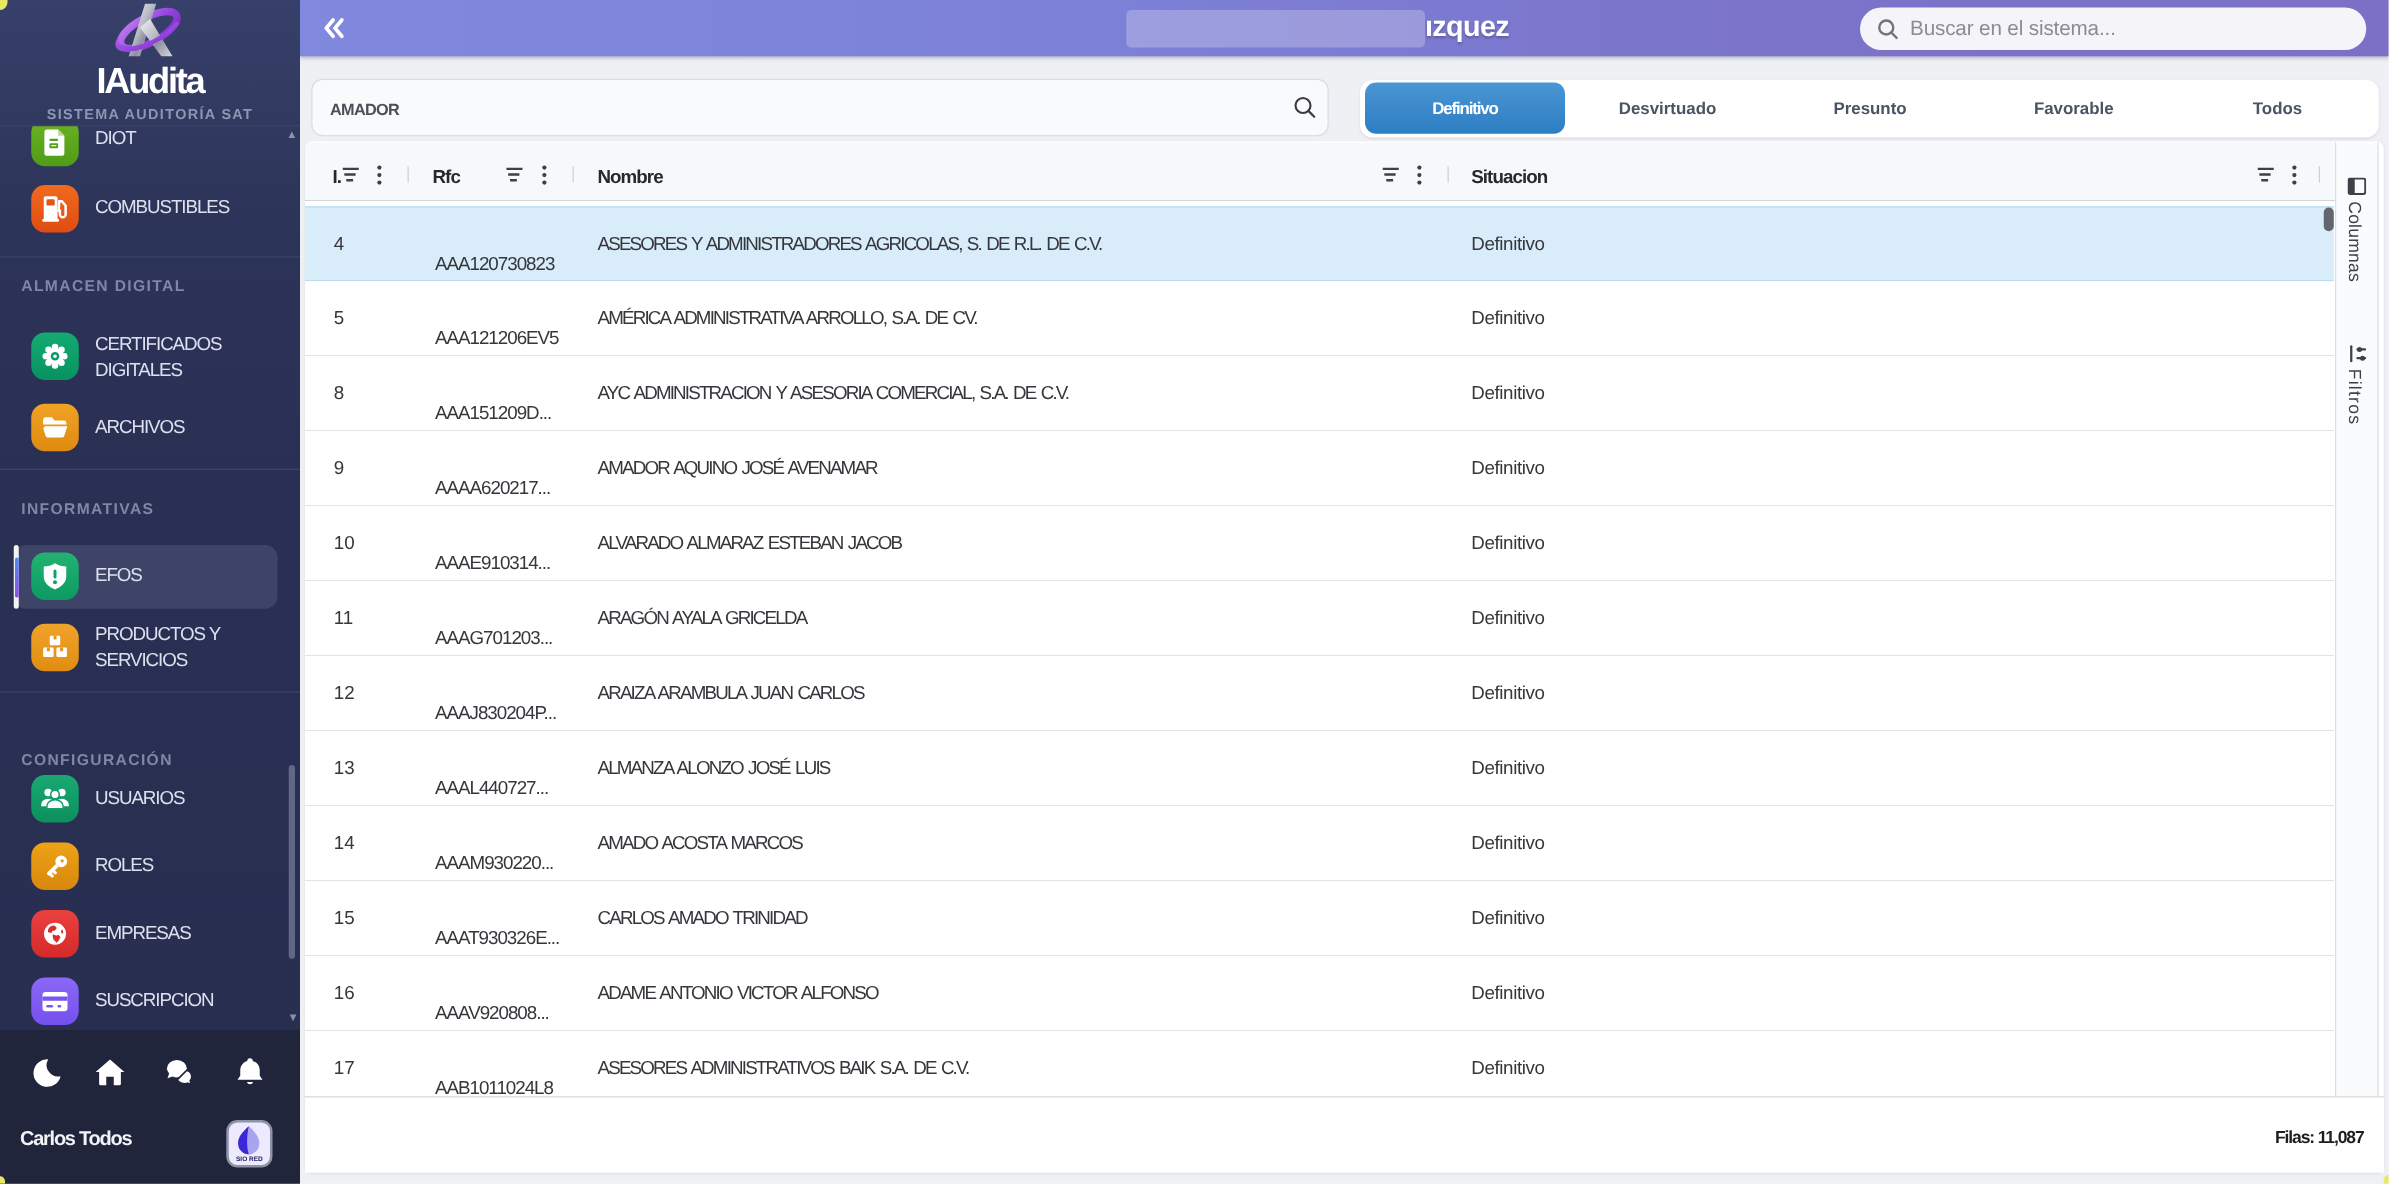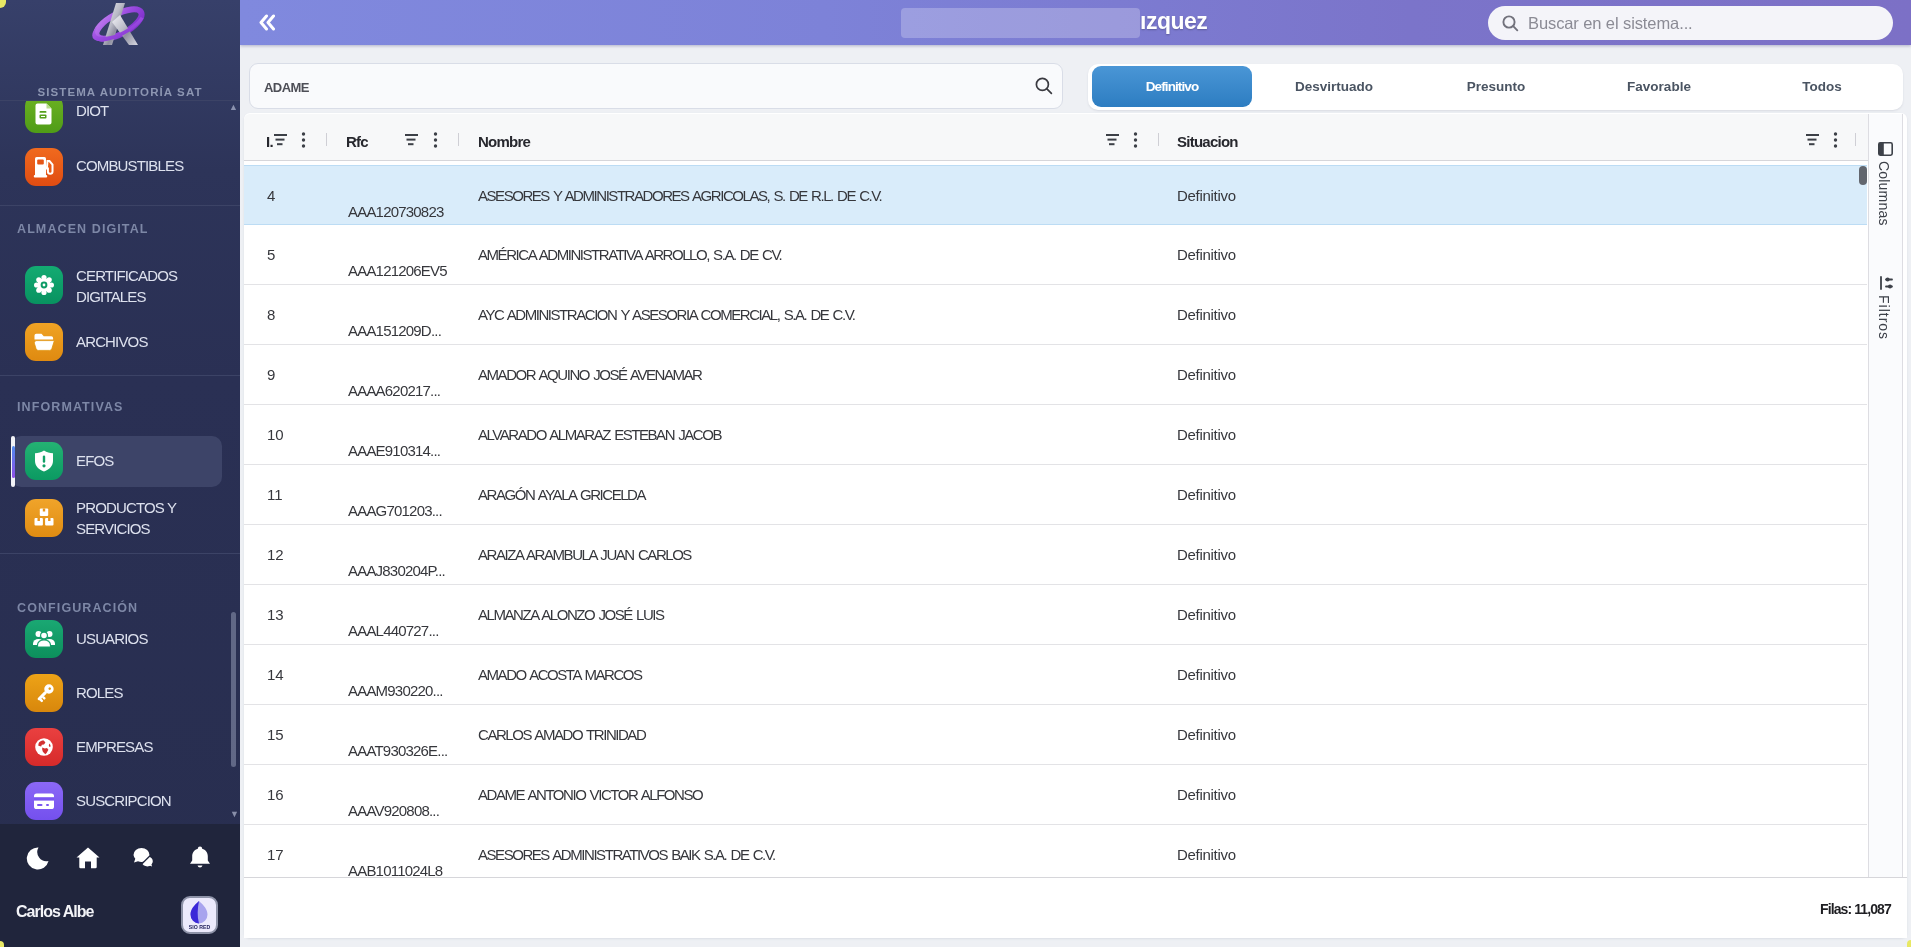--- a/index.html
+++ b/index.html
@@ -116,20 +116,21 @@
  </defs>
 </svg>
 
 <div id="sidebar">
   <svg id="logo" viewBox="0 0 56 50">
     <ellipse cx="27" cy="24" rx="25" ry="10" fill="none" stroke="url(#purpring)" stroke-width="6" transform="rotate(-28 27 24)"></ellipse>
     <polygon points="11,45 24,3 33,3 20,45" fill="url(#silver)"></polygon>
     <polygon points="20,22 28,15 46,45 37,45" fill="url(#silver)"></polygon>
     <path d="M2.3 29.5 a25 10 -28 0 0 49.4 -11 l-3 -1.5 a22 8.5 -28 0 1 -43.5 9.5z" fill="url(#purpring)"></path>
   </svg>
+  <div id="brand">IAudita</div>
   <div id="brandsub">SISTEMA AUDITORÍA SAT</div>
   <div class="sdiv" style="top:100px"></div>
 
   <div id="menuclip">
     <div class="mi ico-green" style="top:-6px">
       <svg width="21" height="22" viewBox="0 0 21 22">
           <path d="M3.5 0.5 h9 l5 5 v14 a2 2 0 0 1 -2 2 h-12 a2 2 0 0 1 -2 -2 v-17 a2 2 0 0 1 2 -2z" fill="#fff"></path>
           <path d="M12.5 0.5 l5 5 h-5z" fill="#b9dd90"></path>
           <rect x="5.5" y="8" width="7" height="1.8" rx=".9" fill="#55a01a"></rect>
           <rect x="5.5" y="11.5" width="7" height="4" rx="1" fill="#55a01a"></rect>
@@ -262,21 +263,21 @@
       <path d="M13 2.5 L24.5 12.5 h-2.8 V22 a1.2 1.2 0 0 1 -1.2 1.2 H16 v-6.8 h-6 v6.8 H5.5 A1.2 1.2 0 0 1 4.3 22 V12.5 H1.5z" fill="#fff"></path>
     </svg>
   <svg class="dockico" style="left:131px" viewBox="0 0 26 26">
       <path d="M10.5 3 a8 7 0 0 1 8 7 a8 7 0 0 1 -11.5 6.2 L3 17.5 l1.3 -3.8 A7 7 0 0 1 2.5 10 a8 7 0 0 1 8 -7z" fill="#fff"></path>
       <path d="M18.5 11.2 a6.4 5.6 0 0 1 4 5 a5.6 5.6 0 0 1 -1.3 3.4 l1 3 -3.2 -1 a6.4 5.6 0 0 1 -8.3 -2.6z" fill="#fff" stroke="#20253c" stroke-width="1.4"></path>
     </svg>
   <svg class="dockico" style="left:187px" viewBox="0 0 26 26">
       <path d="M13 1.5 a2.2 2.2 0 0 1 2.2 2.2 c3.3 1 5.6 3.9 5.6 7.6 v4.2 l2.2 3.2 H3 l2.2 -3.2 v-4.2 c0 -3.7 2.3 -6.6 5.6 -7.6 A2.2 2.2 0 0 1 13 1.5z" fill="#fff"></path>
       <path d="M10.5 20.5 a2.6 2.6 0 0 0 5 0z" fill="#fff"></path>
     </svg>
-  <div id="userlabel">Carlos Albe</div>
+  <div id="userlabel">Carlos Todos</div>
 
   <div id="siored">
     <svg width="33" height="34" viewBox="0 0 33 34" style="position:absolute;left:0;top:0">
       <path d="M16 3 c5 4.5 8.5 8.5 8.5 13.5 a8.5 9 0 0 1 -17 0 c0 -5 3.5 -9 8.5 -13.5z" fill="#a8a4ee"></path>
       <path d="M16 3 c-5 4.5 -8.5 8.5 -8.5 13.5 a8.5 9 0 0 0 8.5 9 c-2 -7 -1.5 -15 0 -22.5z" fill="#3b28d8"></path>
       <text x="16.5" y="31" text-anchor="middle" font-size="5.2" font-weight="bold" fill="#23235e" font-family="Liberation Sans">SIO RED</text>
     </svg>
   </div>
 </div>
 
@@ -290,21 +291,21 @@
 <div id="redact"></div>
 <div id="hname">ızquez</div>
 <div id="hsearch"></div>
 <svg style="position:absolute;left:1501px;top:14px" width="19" height="19" viewBox="0 0 19 19">
     <circle cx="8" cy="8" r="5.6" fill="none" stroke="#72727c" stroke-width="1.9"></circle>
     <line x1="12.2" y1="12.2" x2="16.3" y2="16.3" stroke="#72727c" stroke-width="1.9" stroke-linecap="round"></line>
   </svg>
 <div id="hsearchtxt">Buscar en el sistema...</div>
 
 <div id="buscar"></div>
-<div id="buscartxt">ADAME</div>
+<div id="buscartxt">AMADOR</div>
 <svg style="position:absolute;left:1034px;top:76px" width="20" height="20" viewBox="0 0 20 20">
     <circle cx="8.4" cy="8.4" r="6" fill="none" stroke="#3a3a40" stroke-width="1.7"></circle>
     <line x1="12.9" y1="12.9" x2="17.4" y2="17.4" stroke="#3a3a40" stroke-width="1.7" stroke-linecap="round"></line>
   </svg>
 <div id="tabs"></div>
 <div id="tabactive">Definitivo</div>
 <div class="tab" style="left:1254px">Desvirtuado</div>
 <div class="tab" style="left:1416px">Presunto</div>
 <div class="tab" style="left:1579px">Favorable</div>
 <div class="tab" style="left:1742px">Todos</div>

